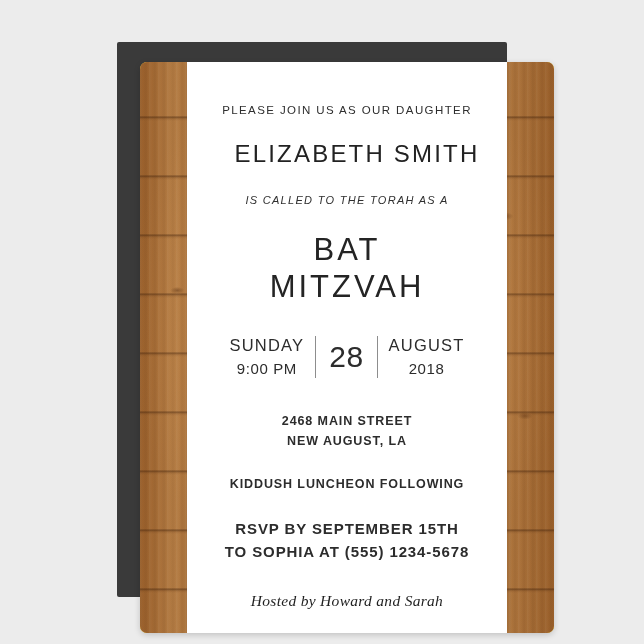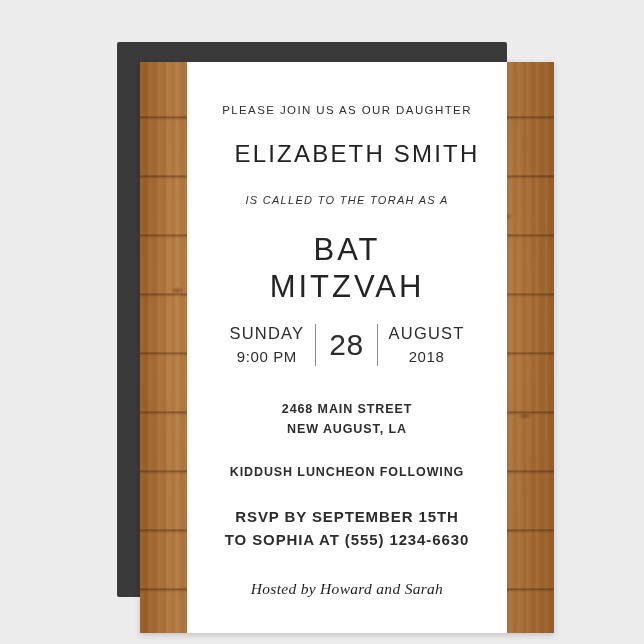--- a/index.html
+++ b/index.html
@@ -30,21 +30,21 @@
     border-radius: 2px;
   }
 
   
   .front-card {
     position: absolute;
     left: 140px;
     top: 62px;
     width: 414px;
     height: 571px;
-    border-radius: 0;
+    border-radius: 7px;
     overflow: hidden;
     box-shadow: 0 2px 6px rgba(0,0,0,0.18);
     background: #fde047;
   }
 
   
   .wood {
     position: absolute;
     inset: 0;
     background:
@@ -136,21 +136,21 @@
     line-height: 1.18;
   }
   .event .l2 {
     font-size: 31px;
     letter-spacing: 3px;
     line-height: 1.18;
   }
 
   
   .date-row {
-    margin-top: 16px;
+    margin-top: 28px;
     display: flex;
     align-items: center;
     justify-content: center;
     gap: 0px;
   }
   .date-col {
     padding: 0 11px;
     font-weight: 300;
   }
   .date-col .top {
@@ -244,21 +244,21 @@
 
       <div class="venue">
         <div>2468 MAIN STREET</div>
         <div>NEW AUGUST, LA</div>
       </div>
 
       <div class="luncheon">KIDDUSH LUNCHEON FOLLOWING</div>
 
       <div class="rsvp">
         <div>RSVP BY SEPTEMBER 15TH</div>
-        <div>TO SOPHIA AT (555) 1234-6630</div>
+        <div>TO SOPHIA AT (555) 1234-5678</div>
       </div>
 
       <div class="hosted">Hosted by Howard and Sarah</div>
 
     </div>
   </div>
 
 </div>
 
 </body></html>

